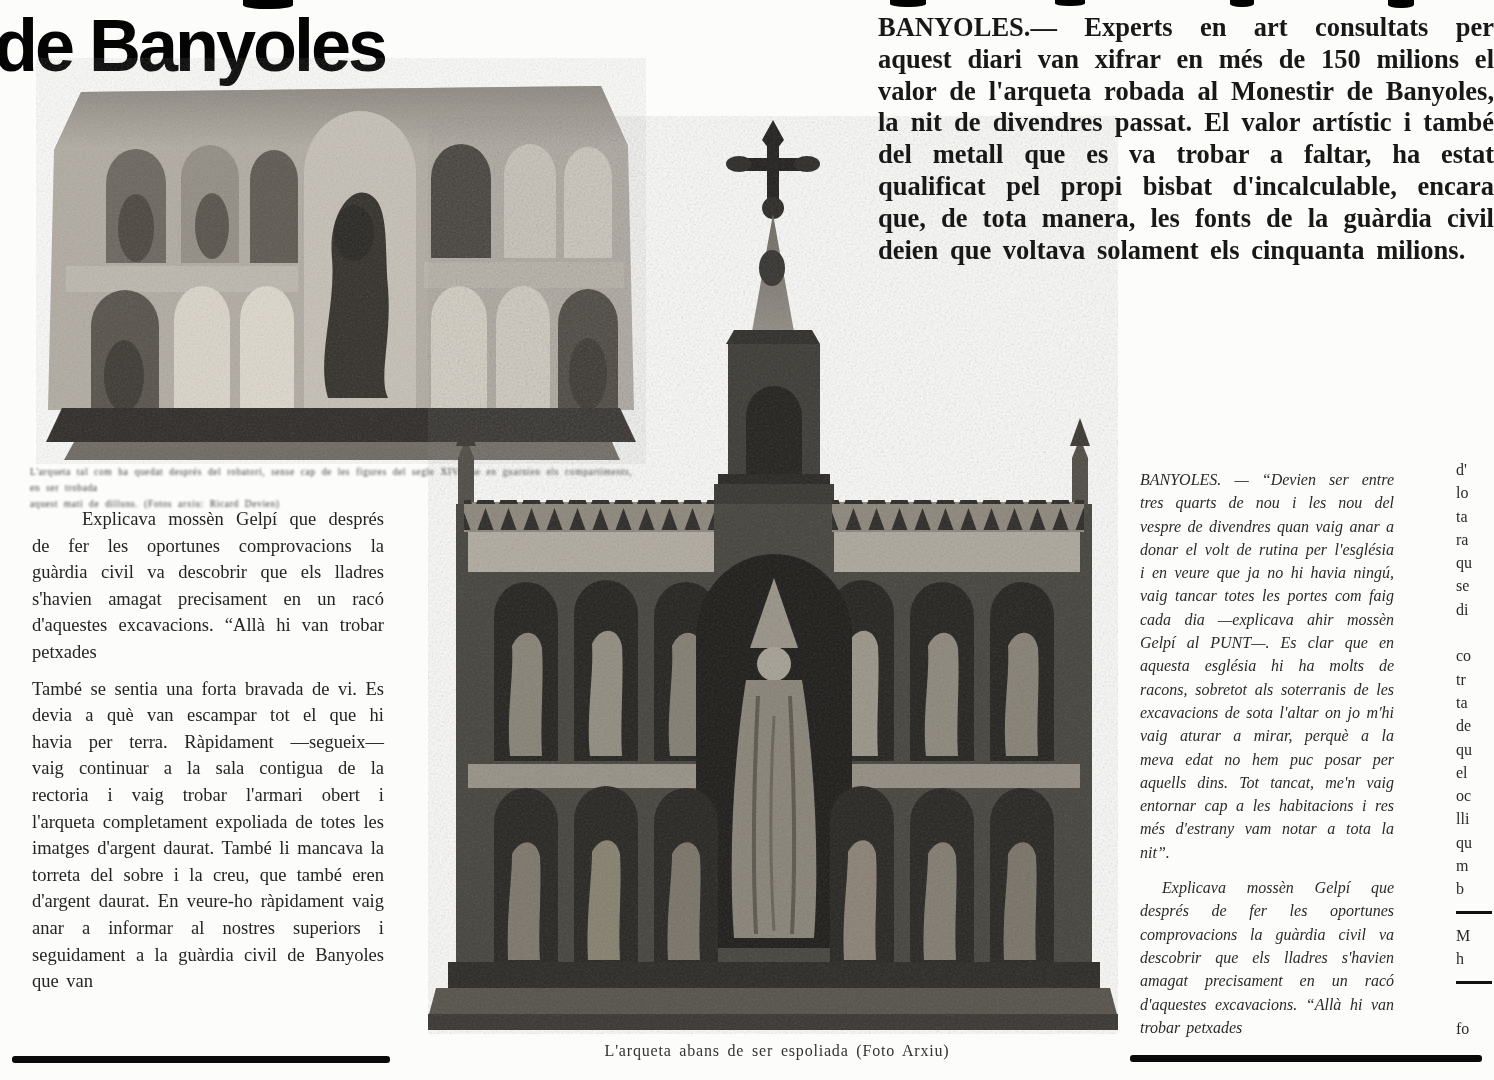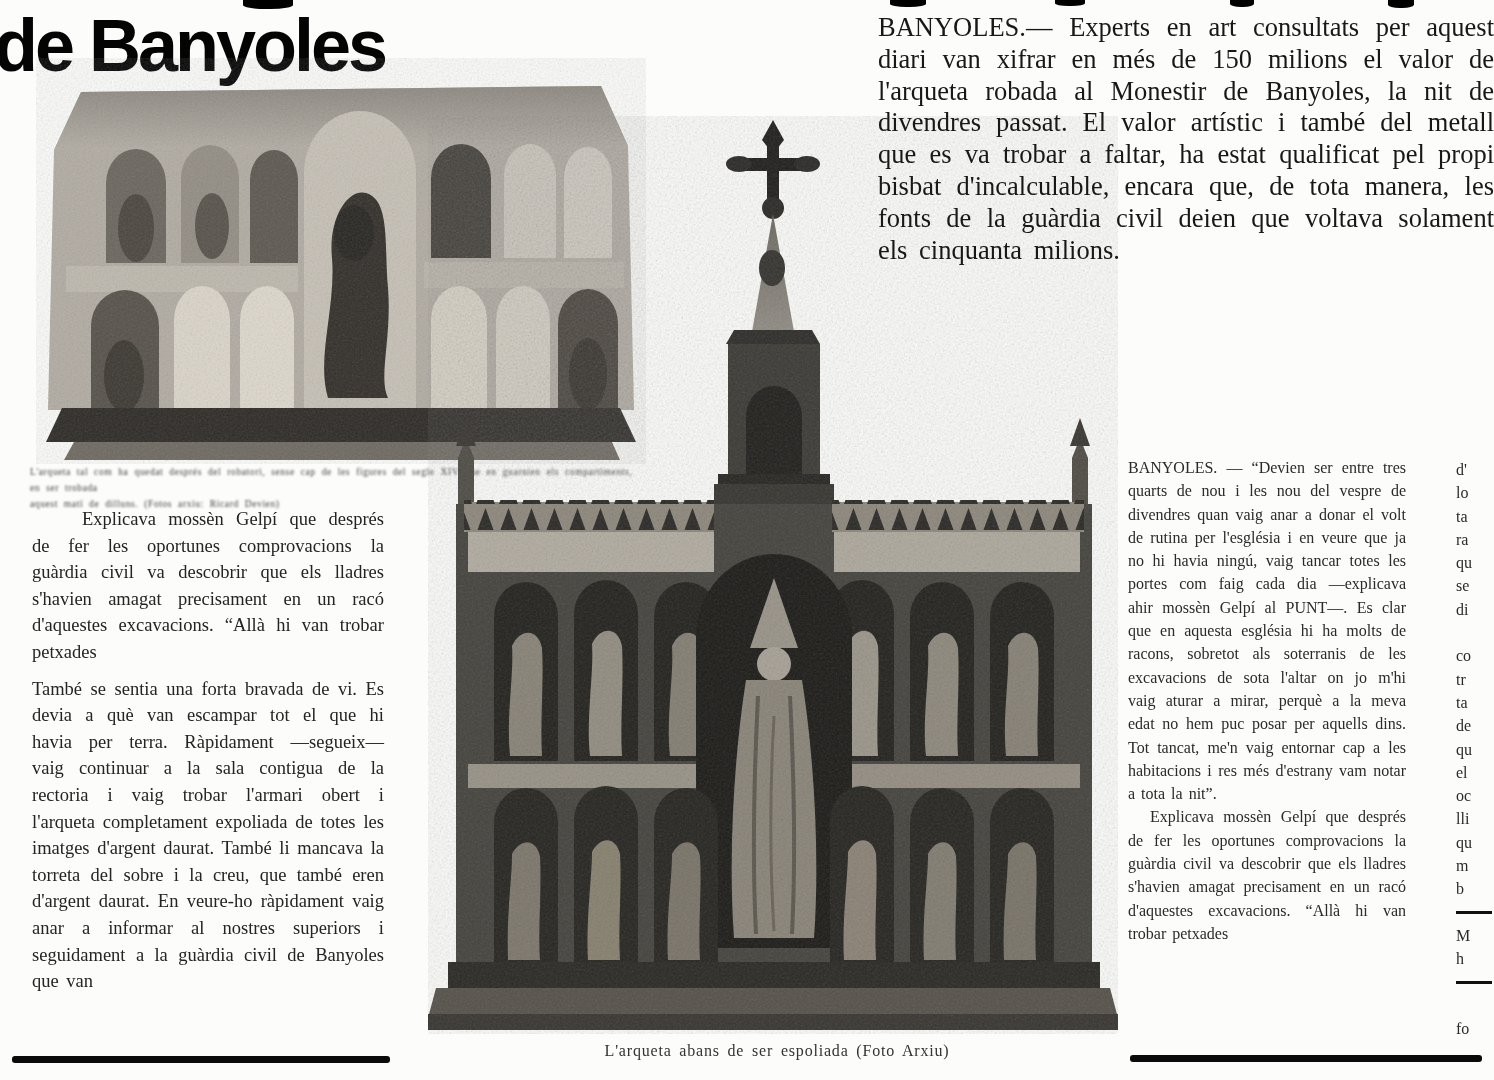--- a/index.html
+++ b/index.html
@@ -22,25 +22,25 @@
   .tiny-caption{
     position:absolute;left:30px;top:464px;width:612px;
     font-size:9.5px;line-height:16px;color:#3d3d3d;
     filter:blur(0.8px);letter-spacing:0.6px;word-spacing:3px;
   }
   
   .col{position:absolute;text-align:justify;}
   .col p{margin:0 0 10px 0;}
   #left-col{left:32px;top:506px;width:352px;font-size:18.5px;line-height:26.6px;word-spacing:3px;color:#242424;}
   #left-col p.indent{text-indent:50px;}
-  #right-lead{left:878px;top:12px;width:616px;font-size:26.5px;line-height:31.8px;word-spacing:5px;color:#181818;font-weight:normal;}
+  #right-lead{left:878px;top:12px;width:616px;font-size:26.5px;line-height:31.8px;word-spacing:5px;color:#181818;font-weight:bold;}
   #right-lead p{margin:0;}
   #right-lead p.indent{text-indent:58px;}
   #mid-col{left:1128px;top:456px;width:278px;font-size:16px;line-height:23.3px;word-spacing:2px;color:#2a2a2a;}
-  #mid-col p{margin:0;}
+  #mid-col p{margin:12px;font-style:italic;}
   #mid-col p.indent{text-indent:22px;}
   
   #edge-col{
     position:absolute;left:1456px;top:458px;width:38px;height:600px;
     overflow:hidden;font-size:16px;color:#2a2a2a;
   }
   .frag-line{min-height:23.3px;line-height:23.3px;white-space:nowrap;}
   .frag-rule{height:23.3px;position:relative;}
   .frag-rule::after{content:"";position:absolute;left:0;top:10px;width:36px;height:3px;background:#101010;}
   

